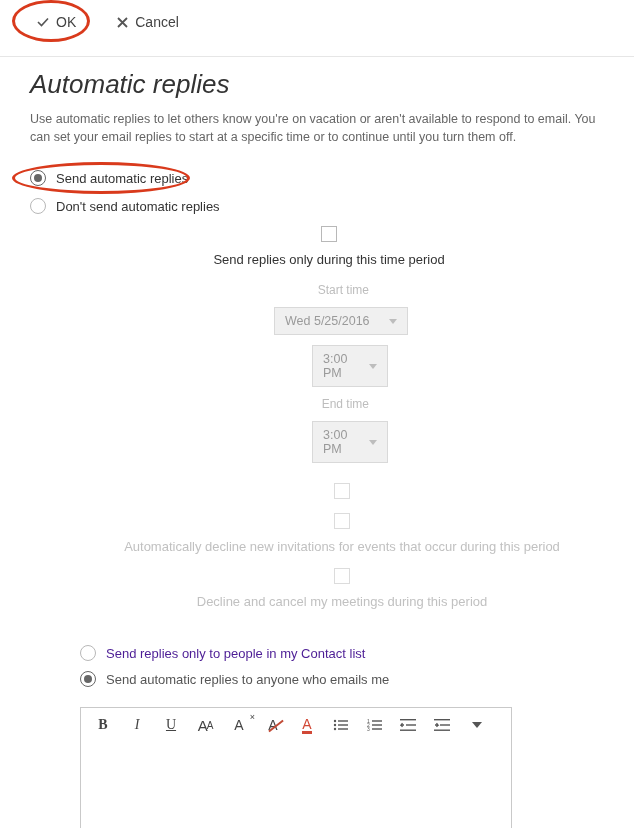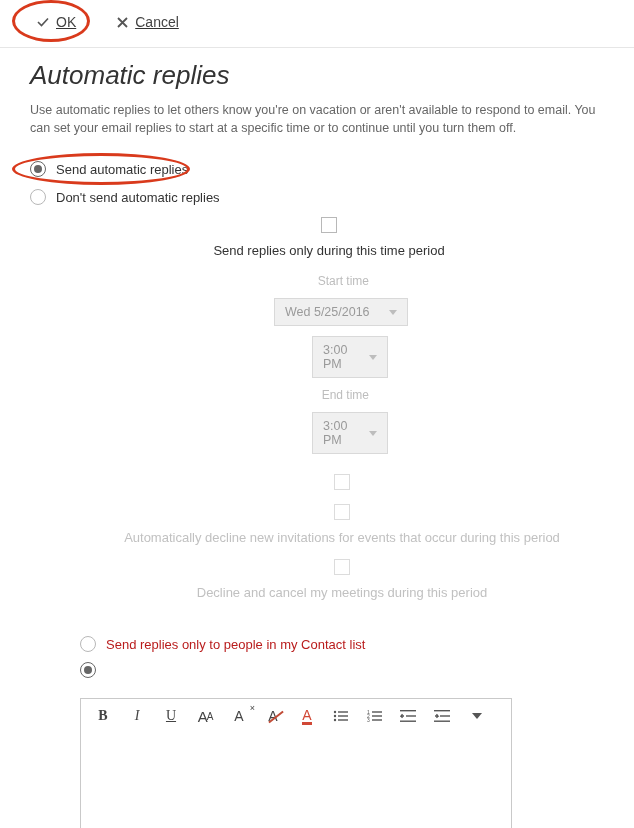--- a/index.html
+++ b/index.html
@@ -10,23 +10,22 @@
       background: #fff;
       width: 634px;
       height: 828px;
       overflow: hidden;
       padding: 0;
     }
     .toolbar {
       display: flex;
       align-items: center;
       gap: 28px;
-      padding: 10px 26px 13px 30px;
+      padding: 10px 26px 22px 30px;
       border-bottom: 1px solid #e6e6e6;
-      text-decoration: underline;
     }
     .toolbar-btn {
       display: flex;
       align-items: center;
       gap: 6px;
       background: none;
       border: none;
       font-size: 14px;
       color: #444;
       cursor: pointer;
@@ -309,24 +308,25 @@
     </div>
     <div class="check-row">
       <span class="checkbox disabled"></span>
       <span class="option-label disabled">Decline and cancel my meetings during this period</span>
     </div>
   </div>
 
   <div class="recipient-block">
     <div class="option-row compact">
       <span class="radio"></span>
-      <span class="option-label" style="color:#b91c1c;">Send replies only to people in my Contact list</span>
+      <span class="option-label" style="color:#4c1d95;">Send replies only to people in my Contact list</span>
     </div>
     <div class="option-row compact">
       <span class="radio checked"></span>
+      <span class="option-label" style="color:#555;">Send automatic replies to anyone who emails me</span>
     </div>
   </div>
 
 
   <div class="editor">
     <div class="editor-toolbar">
       <button class="tb-btn bold-i">B</button>
       <button class="tb-btn italic-i">I</button>
       <button class="tb-btn under-i">U</button>
       <button class="tb-btn size-aa">

